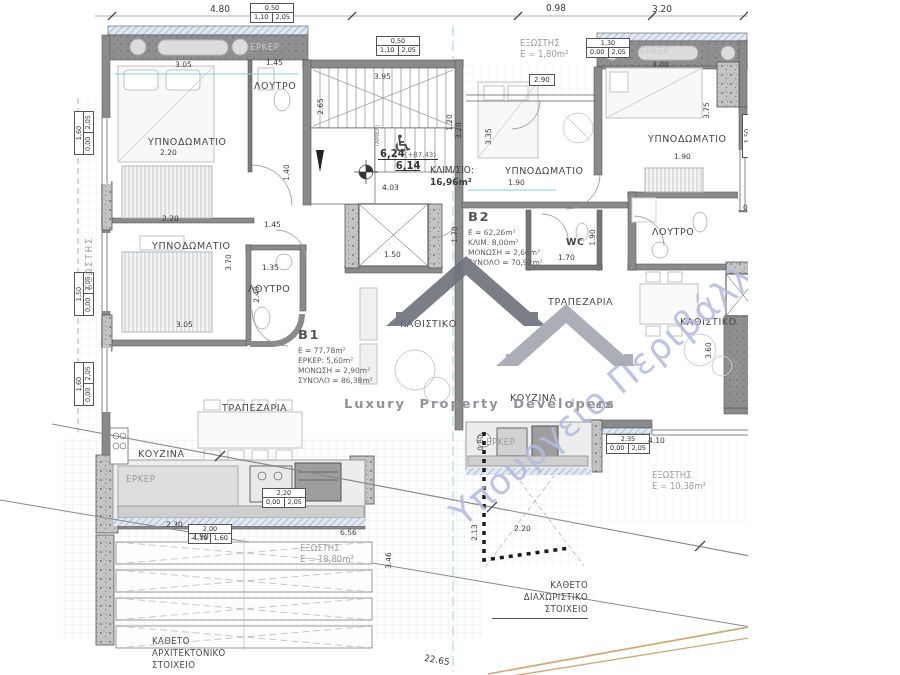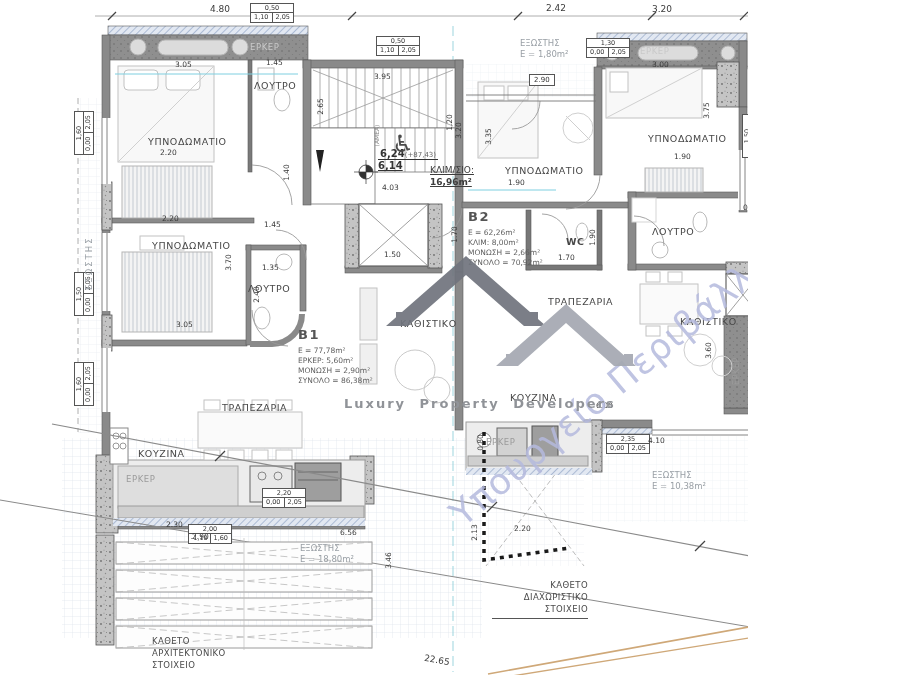--- a/index.html
+++ b/index.html
@@ -23,22 +23,22 @@
   .db-bot span:first-child{border-right:1px solid #555;}
   .dimbox-mini{position:absolute;border:1px solid #555;background:#fff;font-size:7px;
           padding:1px 4px;z-index:3;color:#333;}
   .unit{position:absolute;z-index:3;color:#5f5f5f;line-height:1.35;}
   .unit .uname{font-size:13px;font-weight:bold;letter-spacing:1.5px;color:#555;margin-bottom:2px;}
   .unit .uline{font-size:7.5px;white-space:nowrap;}
   .note{position:absolute;z-index:3;font-size:8.5px;color:#4a4a4a;letter-spacing:.4px;line-height:1.4;}
   .stairlvl{position:absolute;z-index:3;color:#333;}
   .stairlvl .top{font-weight:bold;font-size:10px;border-bottom:1px solid #333;padding:0 2px;}
   .stairlvl .top small{font-weight:normal;font-size:7px;color:#666;}
-  .stairlvl .bot{font-weight:bold;font-size:10px;text-decoration:underline;}
-  .klim{position:absolute;z-index:3;font-size:9px;color:#3d3d3d;line-height:1.35;text-decoration:underline;}
+  .stairlvl .bot{font-weight:bold;font-size:10px;text-align:center;text-decoration:underline;}
+  .klim{position:absolute;z-index:3;font-size:9px;color:#3d3d3d;line-height:1.35;}
   .klim b{font-size:9px;}
   .wheel{position:absolute;z-index:3;font-size:24px;color:#4a4a4a;}
   .amea{position:absolute;z-index:3;font-size:6px;color:#8a8a8a;transform:rotate(-90deg);}
   .ministry{position:absolute;left:455px;top:498px;z-index:4;font-size:36px;color:#b5bade;
             opacity:.85;white-space:nowrap;letter-spacing:1px;
             transform:rotate(-40deg);transform-origin:0 50%;}
   .logo{position:absolute;left:378px;top:246px;width:262px;height:122px;z-index:5;opacity:.92;}
   .brand{position:absolute;left:338px;top:364px;width:300px;z-index:5;font-size:27px;
          font-weight:bold;color:#77797f;letter-spacing:.5px;word-spacing:8px;white-space:nowrap;
          text-shadow:0 0 1px #6a6c72;}
@@ -326,21 +326,21 @@
       <line x1="116" y1="620" x2="372" y2="598"></line>
           <line x1="116" y1="598" x2="372" y2="620"></line>
       <line x1="116" y1="648" x2="372" y2="626"></line>
           <line x1="116" y1="626" x2="372" y2="648"></line>
     </g>
     <line x1="244" y1="538" x2="244" y2="650" stroke="#bbb" stroke-width="0.7" stroke-dasharray="2 0"></line>
   </g>
 </svg>
 
 <span class="dim big" style="left:210px;top:4px">4.80</span>
-<span class="dim big" style="left:546px;top:3px">2.42</span>
+<span class="dim big" style="left:546px;top:3px">0.98</span>
 <span class="dim big" style="left:652px;top:4px">3.20</span>
 <span class="dim big" style="left:798px;top:50px">3,25</span>
 
 <div class="dimbox" style="left:250px;top:3px">
   <div class="db-top">0,50</div>
   <div class="db-bot">
         <span>1,10</span>
         <span>2,05</span>
       </div>
 </div>

